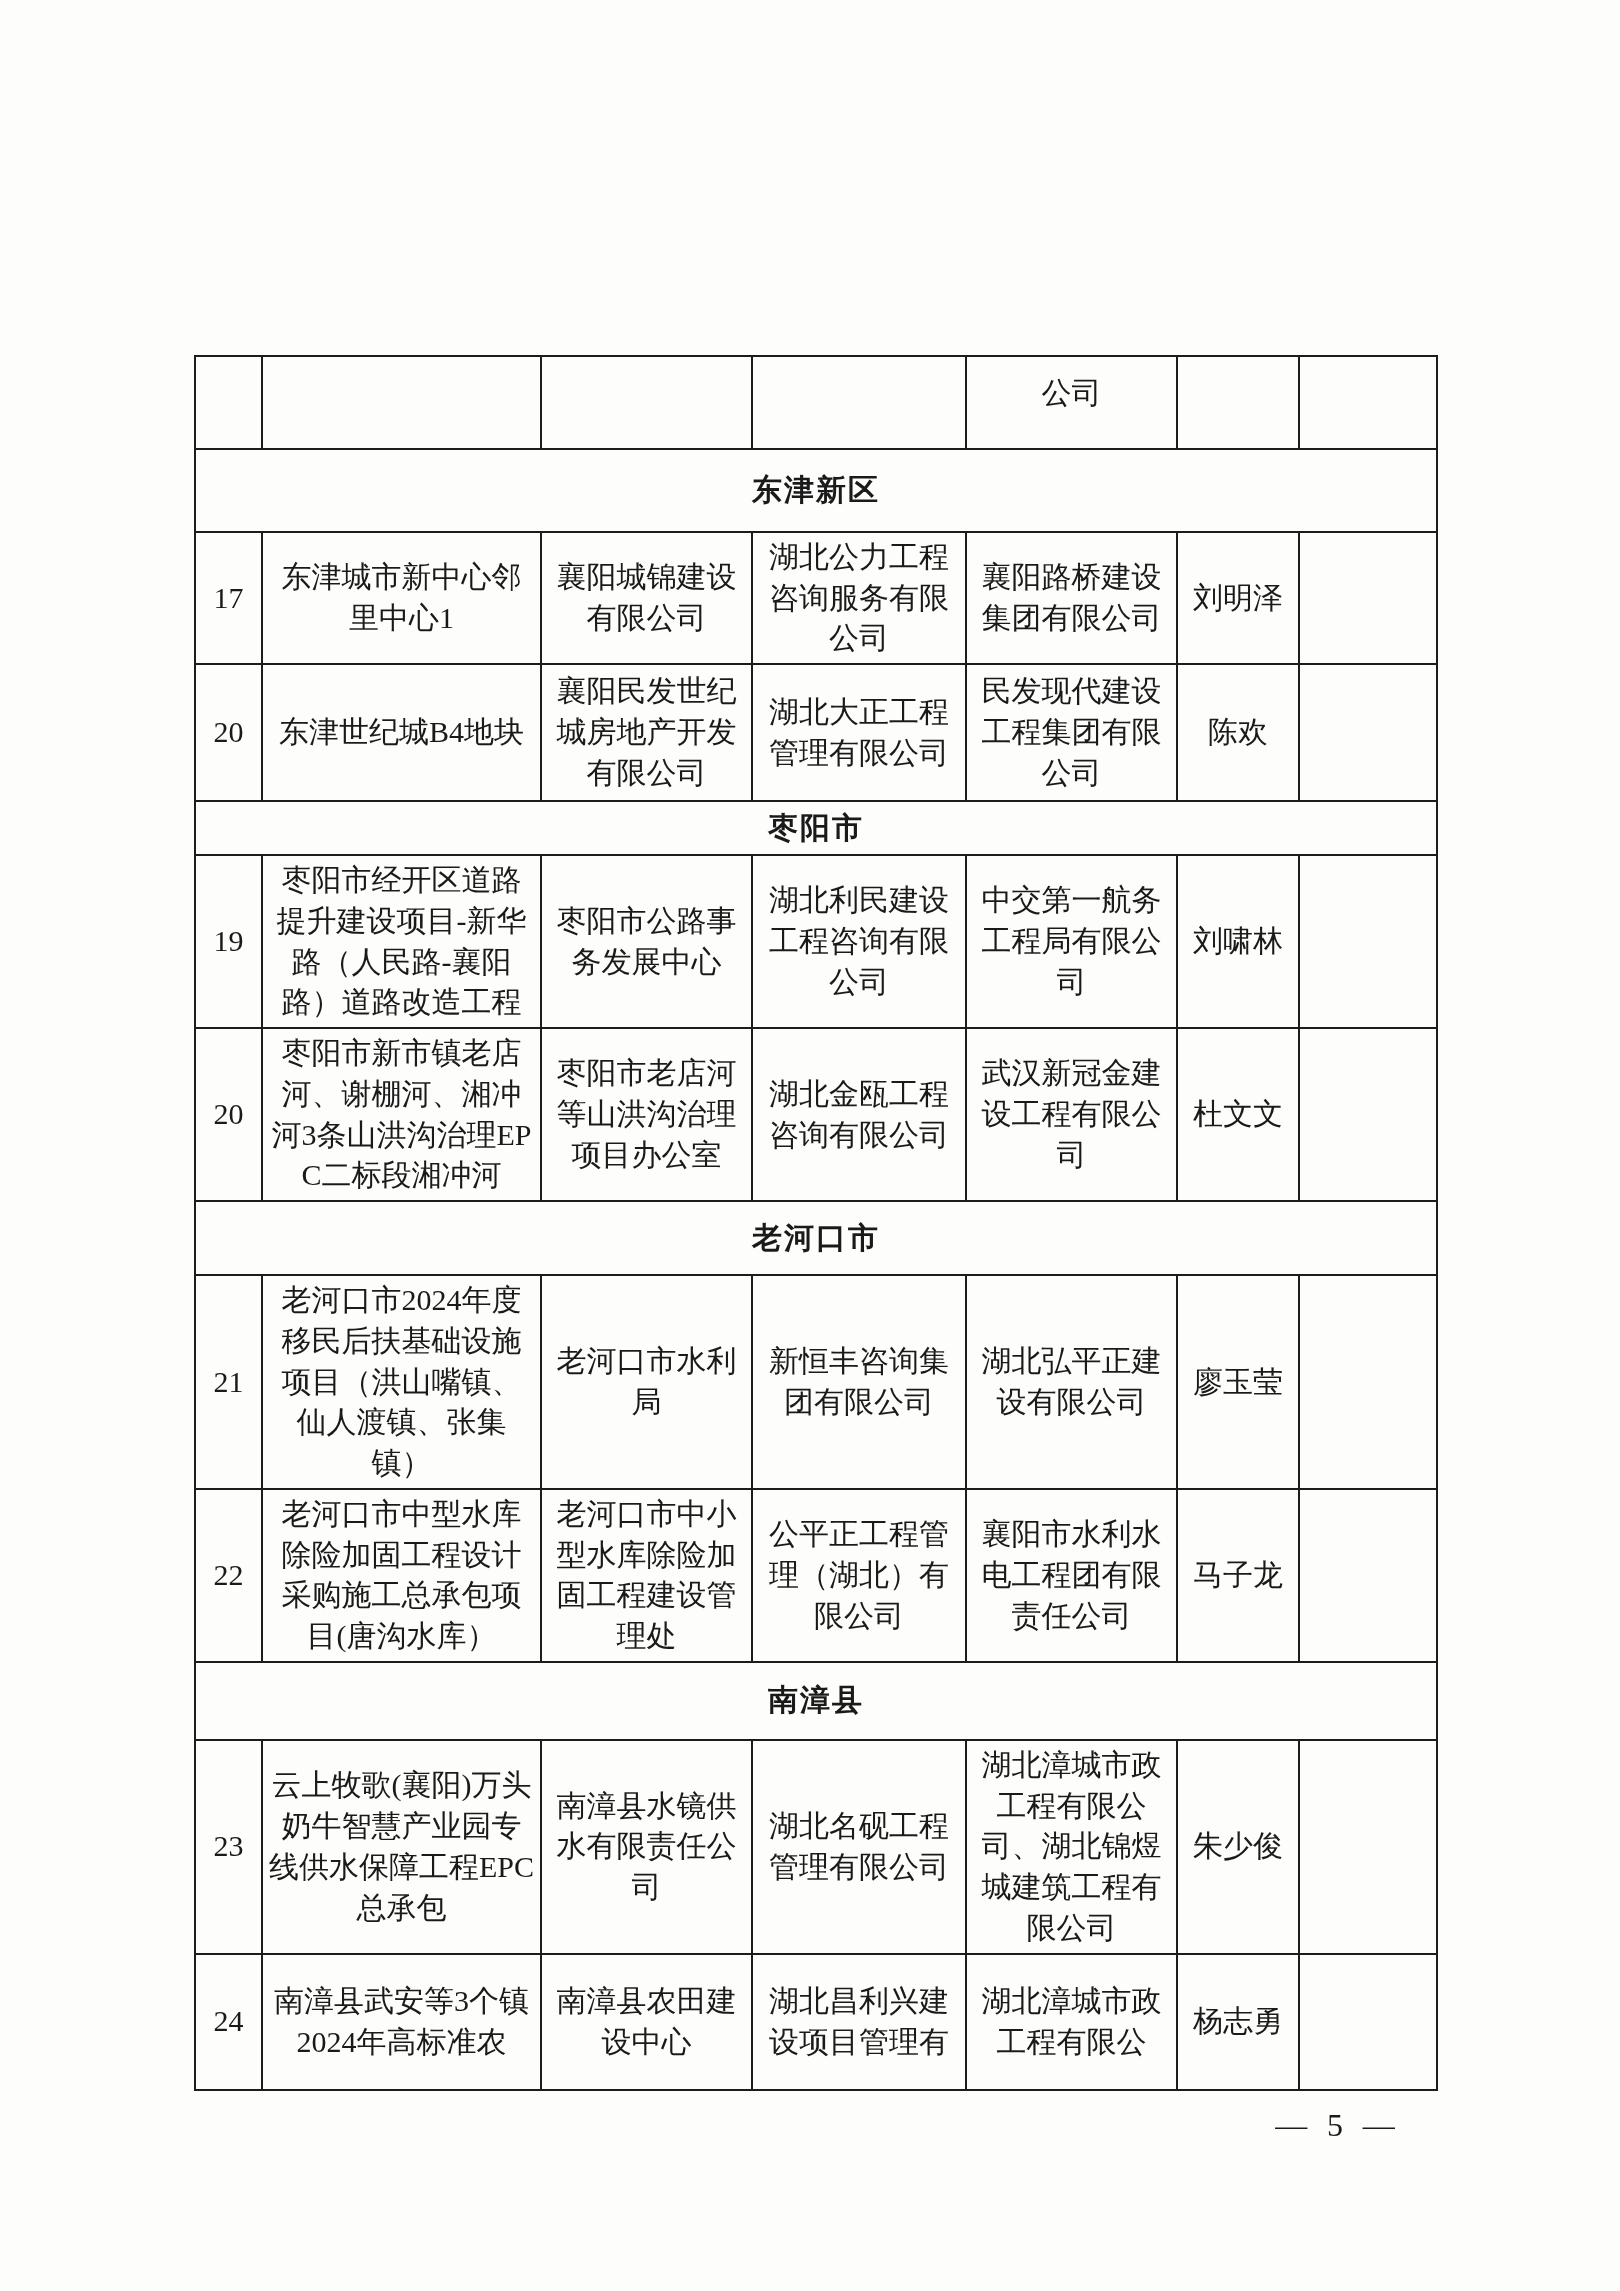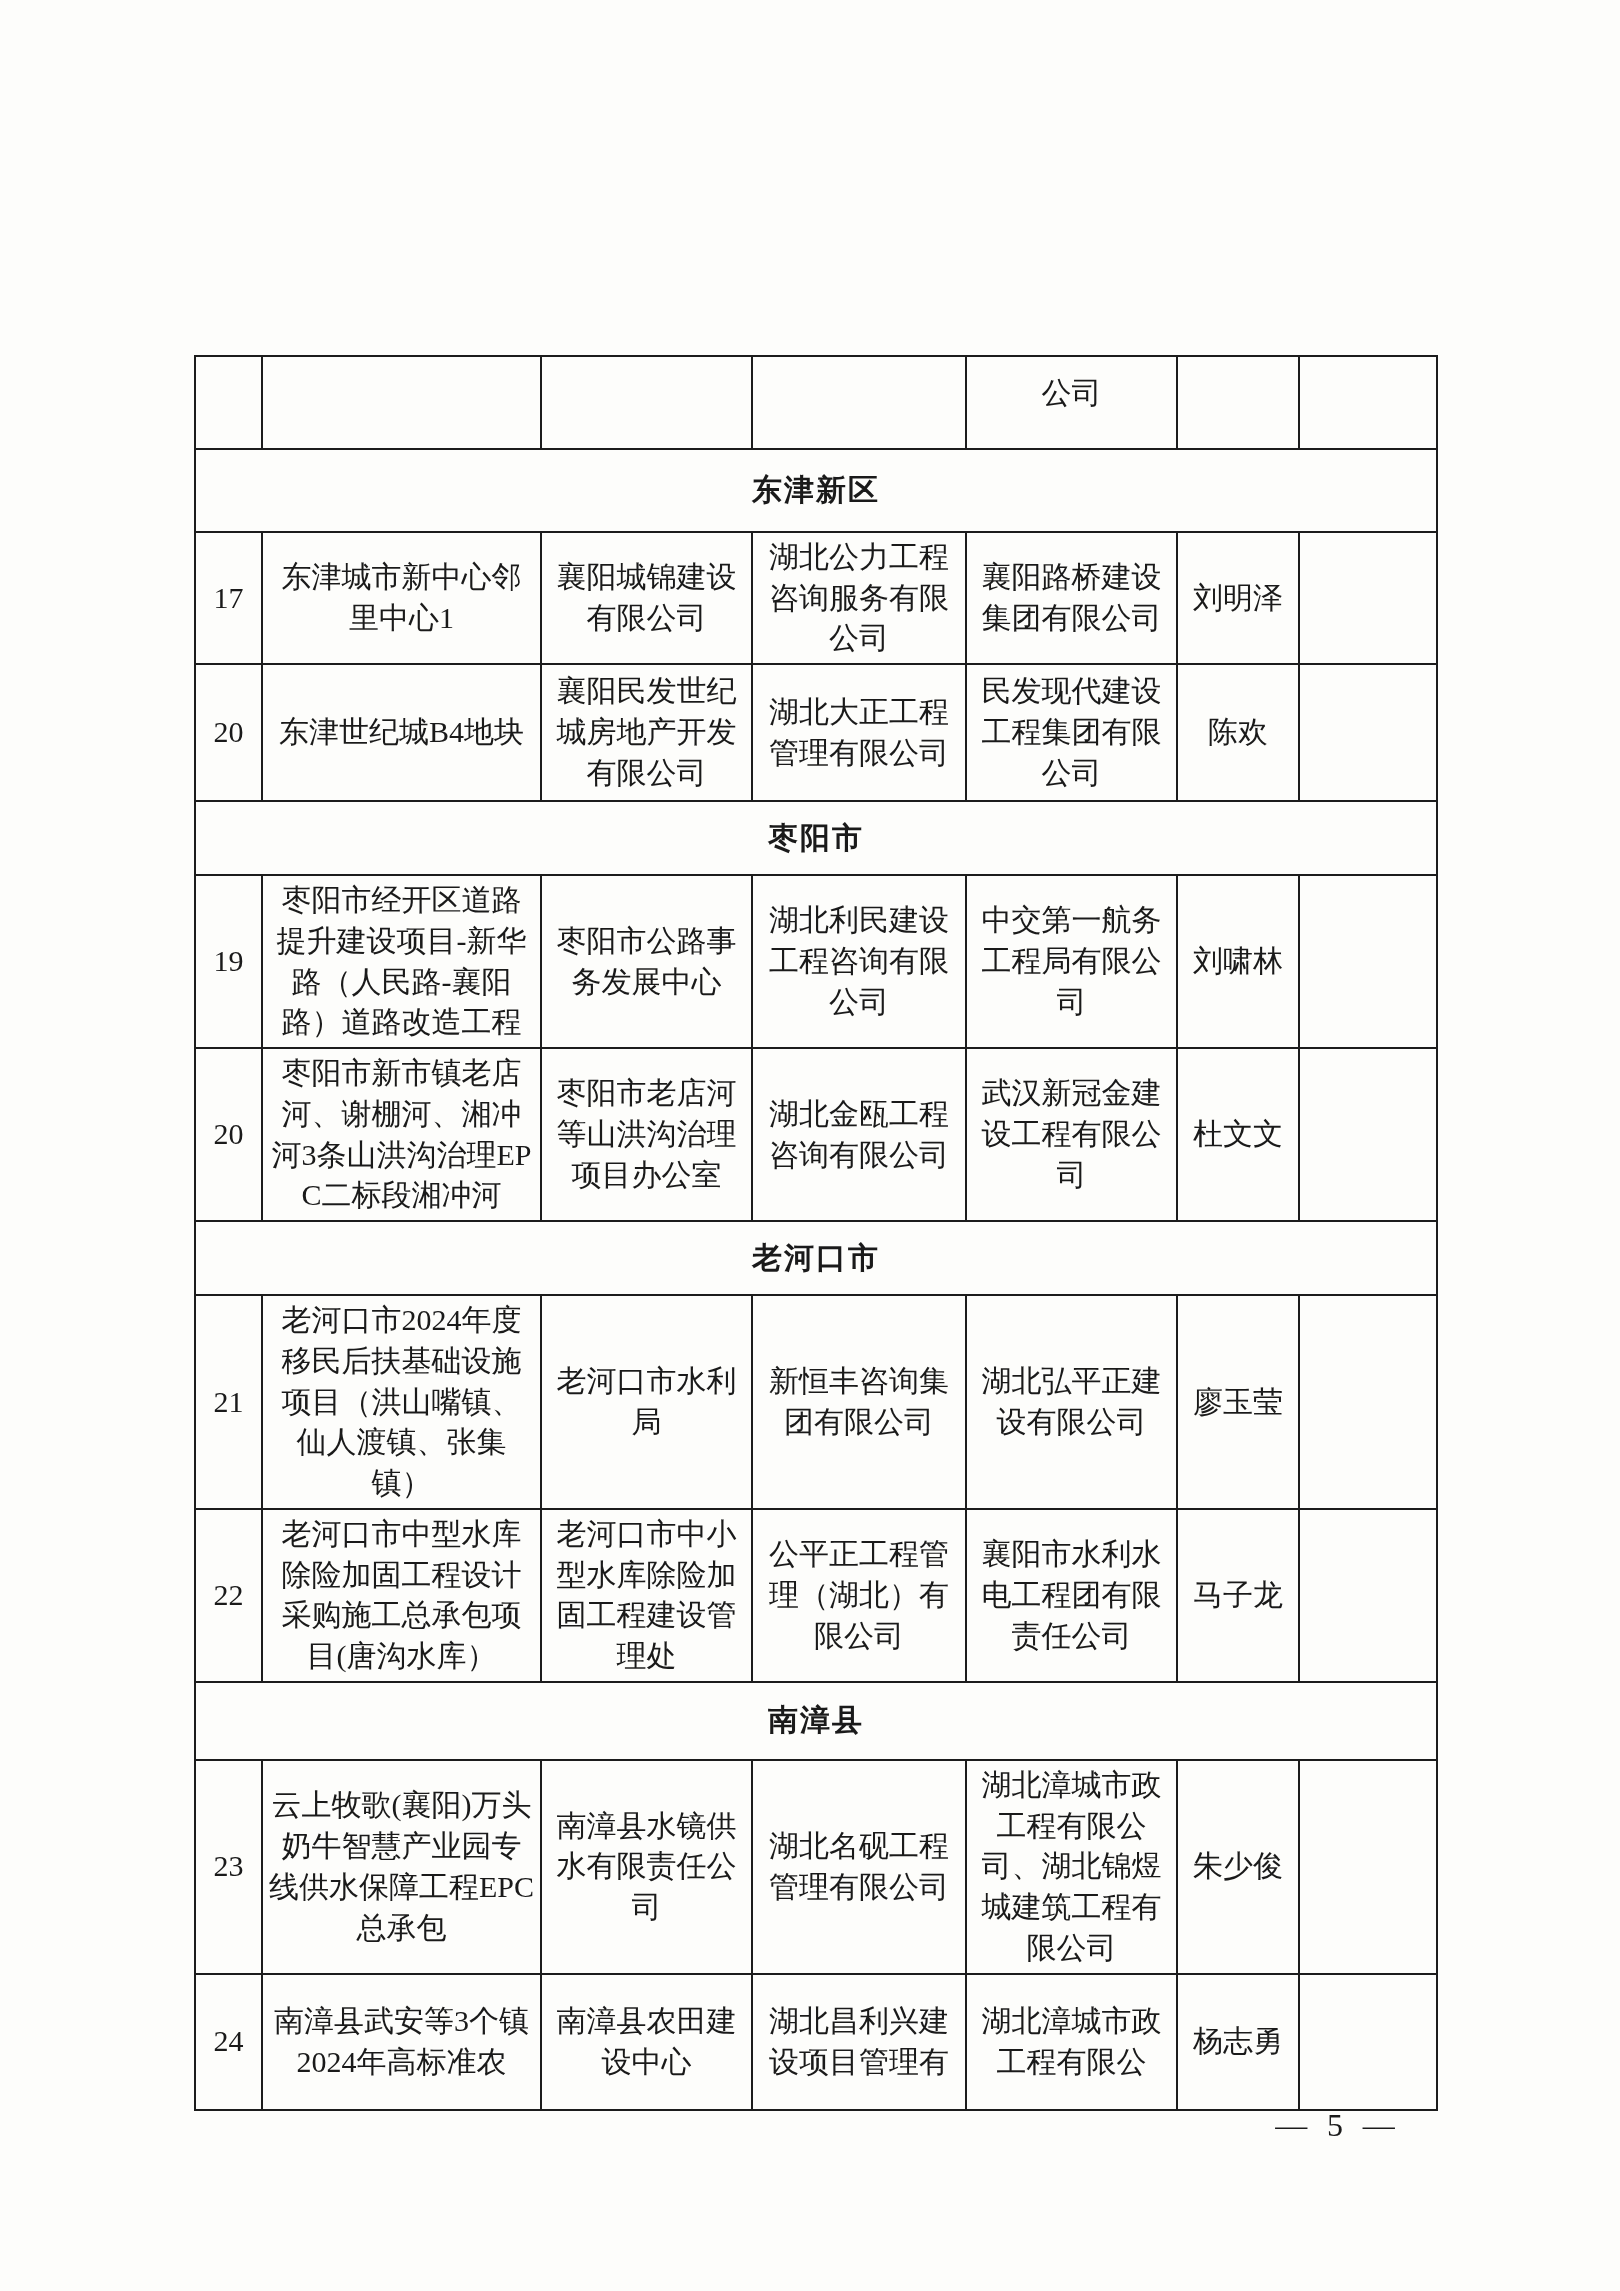--- a/index.html
+++ b/index.html
@@ -100,21 +100,21 @@
         </tr>
         <tr style="height: 137px;">
           <td class="col-num">20</td>
           <td class="col-project">东津世纪城B4地块</td>
           <td class="col-builder">襄阳民发世纪城房地产开发有限公司</td>
           <td class="col-consultant">湖北大正工程管理有限公司</td>
           <td class="col-contractor">民发现代建设工程集团有限公司</td>
           <td class="col-person">陈欢</td>
           <td class="col-extra"></td>
         </tr>
-        <tr class="section-row" style="height: 74px; margin-top: 22px;">
+        <tr class="section-row" style="height: 54px; margin-top: 22px;">
           <td colspan="7" class="section-cell">枣阳市</td>
         </tr>
         <tr style="height: 167px;">
           <td class="col-num">19</td>
           <td class="col-project">枣阳市经开区道路提升建设项目-新华路（人民路-襄阳路）道路改造工程</td>
           <td class="col-builder">枣阳市公路事务发展中心</td>
           <td class="col-consultant">湖北利民建设工程咨询有限公司</td>
           <td class="col-contractor">中交第一航务工程局有限公司</td>
           <td class="col-person">刘啸林</td>
           <td class="col-extra"></td>

